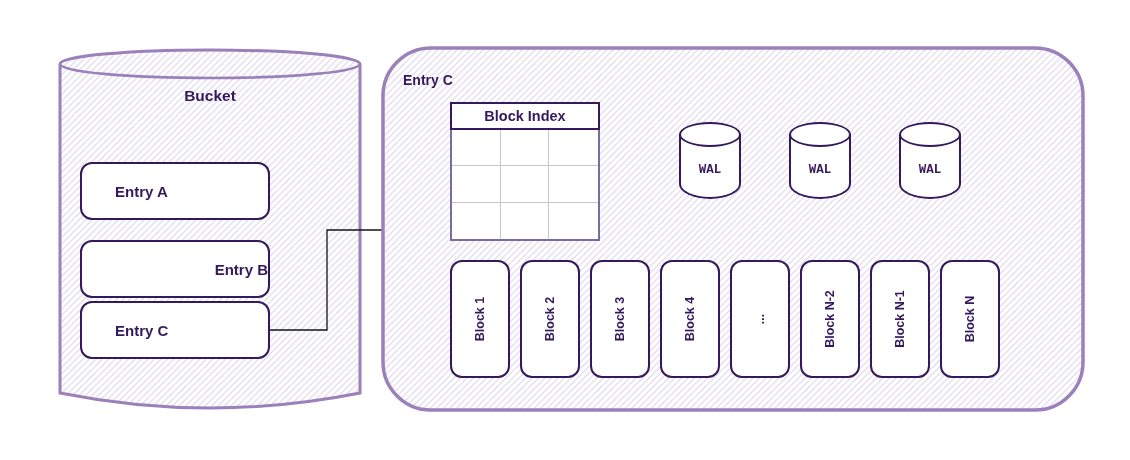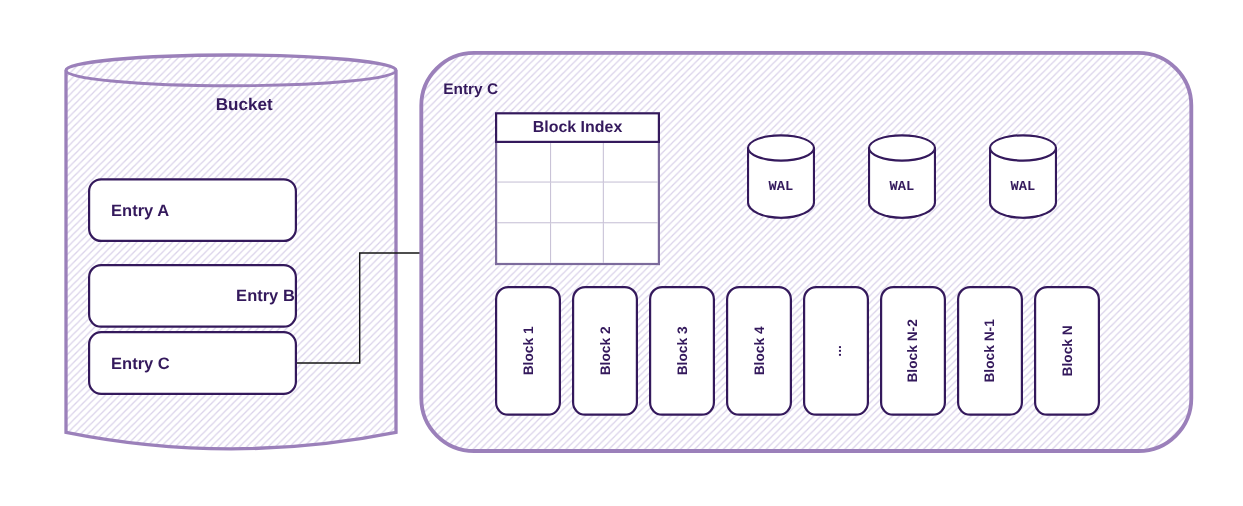--- a/index.html
+++ b/index.html
@@ -21,25 +21,25 @@
   .bucket-shape{stroke-width:3;}
   .rim-arc{fill:none;stroke:var(--c-outline);stroke-width:2.6;}
   .container-shape{stroke-width:3.5;}
   .hatch-line{stroke:var(--c-hatch);stroke-width:1.1;}
   .connector{fill:none;stroke:var(--c-connector);stroke-width:1.3;}
 
   
   .dk{color:var(--c-dark);}
 
   
-  .bucket-title{position:absolute;left:60px;top:87px;width:324px;text-align:center;
+  .bucket-title{position:absolute;left:60px;top:87px;width:300px;text-align:center;
     font-size:15.5px;font-weight:bold;z-index:2;}
   .entry{position:absolute;left:80px;width:190px;height:58px;background:#fff;
     border:2.5px solid var(--c-dark);border-radius:12px;box-sizing:border-box;
-    display:flex;align-items:center;padding-left:19px;
+    display:flex;align-items:center;padding-left:33px;
     font-size:15px;font-weight:bold;z-index:2;}
   .entry-a{top:162px;} .entry-b{top:240px;justify-content:flex-end;} .entry-c{top:301px;}
 
   
   .panel-label{position:absolute;left:403px;top:72px;font-size:14px;font-weight:bold;z-index:2;}
 
   
   .bi{position:absolute;left:450px;top:102px;width:150px;z-index:2;}
   .bi-header{height:28px;background:#fff;border:2px solid var(--c-dark);box-sizing:border-box;
     display:flex;align-items:center;justify-content:center;

